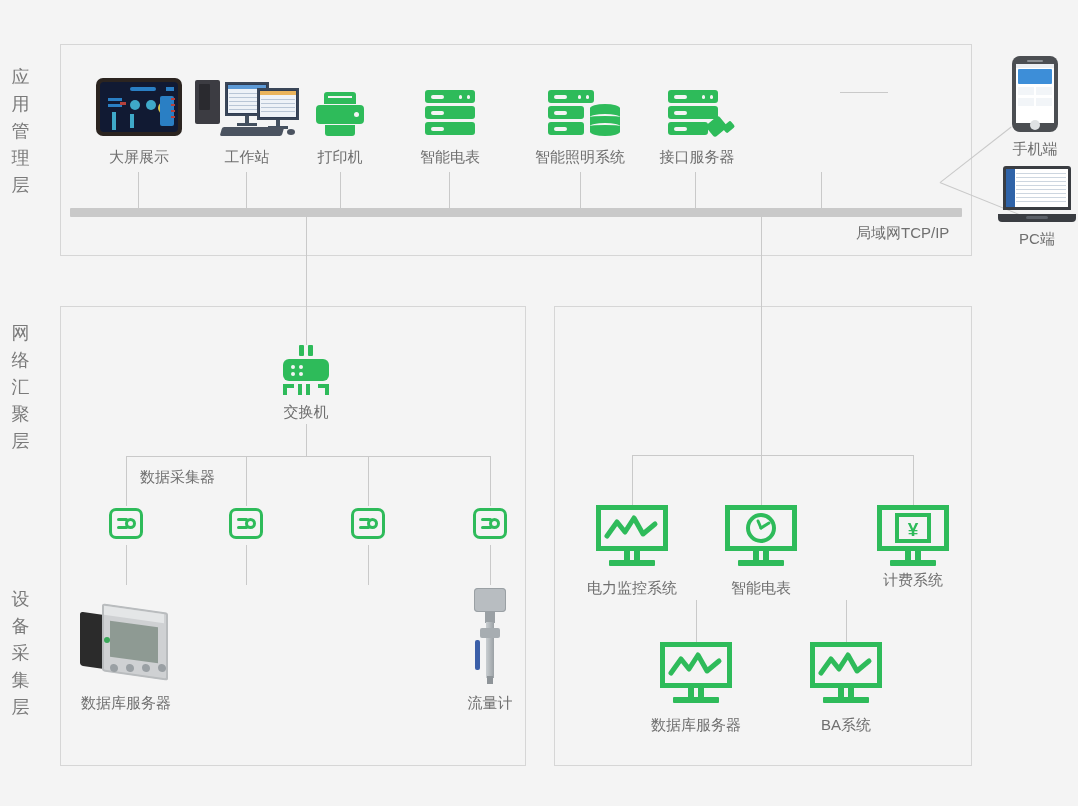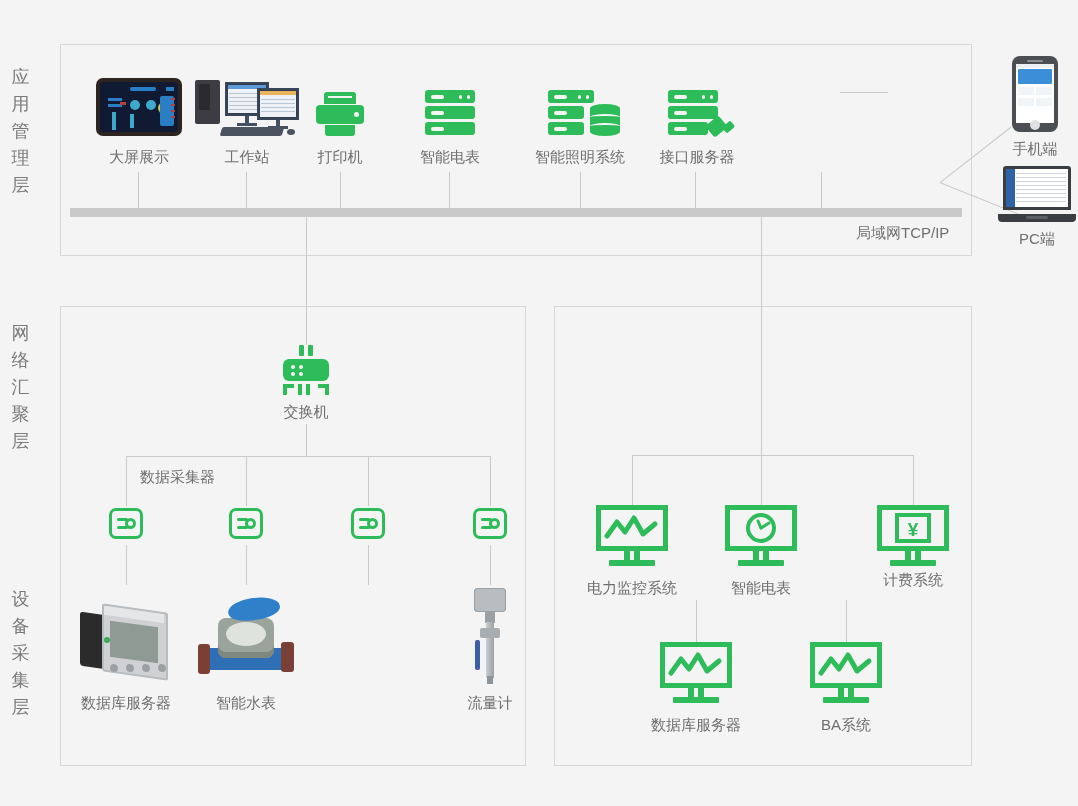--- a/index.html
+++ b/index.html
@@ -506,33 +506,20 @@
         <div class="gled"></div>
         <div class="btn" style="left:30px;"></div>
         <div class="btn" style="left:46px;"></div>
         <div class="btn" style="left:62px;"></div>
         <div class="btn" style="left:78px;"></div>
       </div>
     </div>
     <div class="cap" style="margin-top:10px;">数据库服务器</div>
   </div>
 
-  <div class="node" style="left:196px;top:588px;width:100px;">
-    <div class="icon-wrap" style="height:96px;">
-      <div class="wm">
-        <div class="pipe"></div>
-        <div class="flL"></div>
-        <div class="flR"></div>
-        <div class="drum"></div>
-        <div class="dial"></div>
-        <div class="lid"></div>
-      </div>
-    </div>
-    <div class="cap" style="margin-top:10px;">智能水表</div>
-  </div>
 
 
   <div class="node" style="left:452px;top:588px;width:76px;">
     <div class="icon-wrap" style="height:96px;">
       <div class="fm">
         <div class="head"></div>
         <div class="neck"></div>
         <div class="stem"></div>
         <div class="nut"></div>
         <div class="fin"></div>

